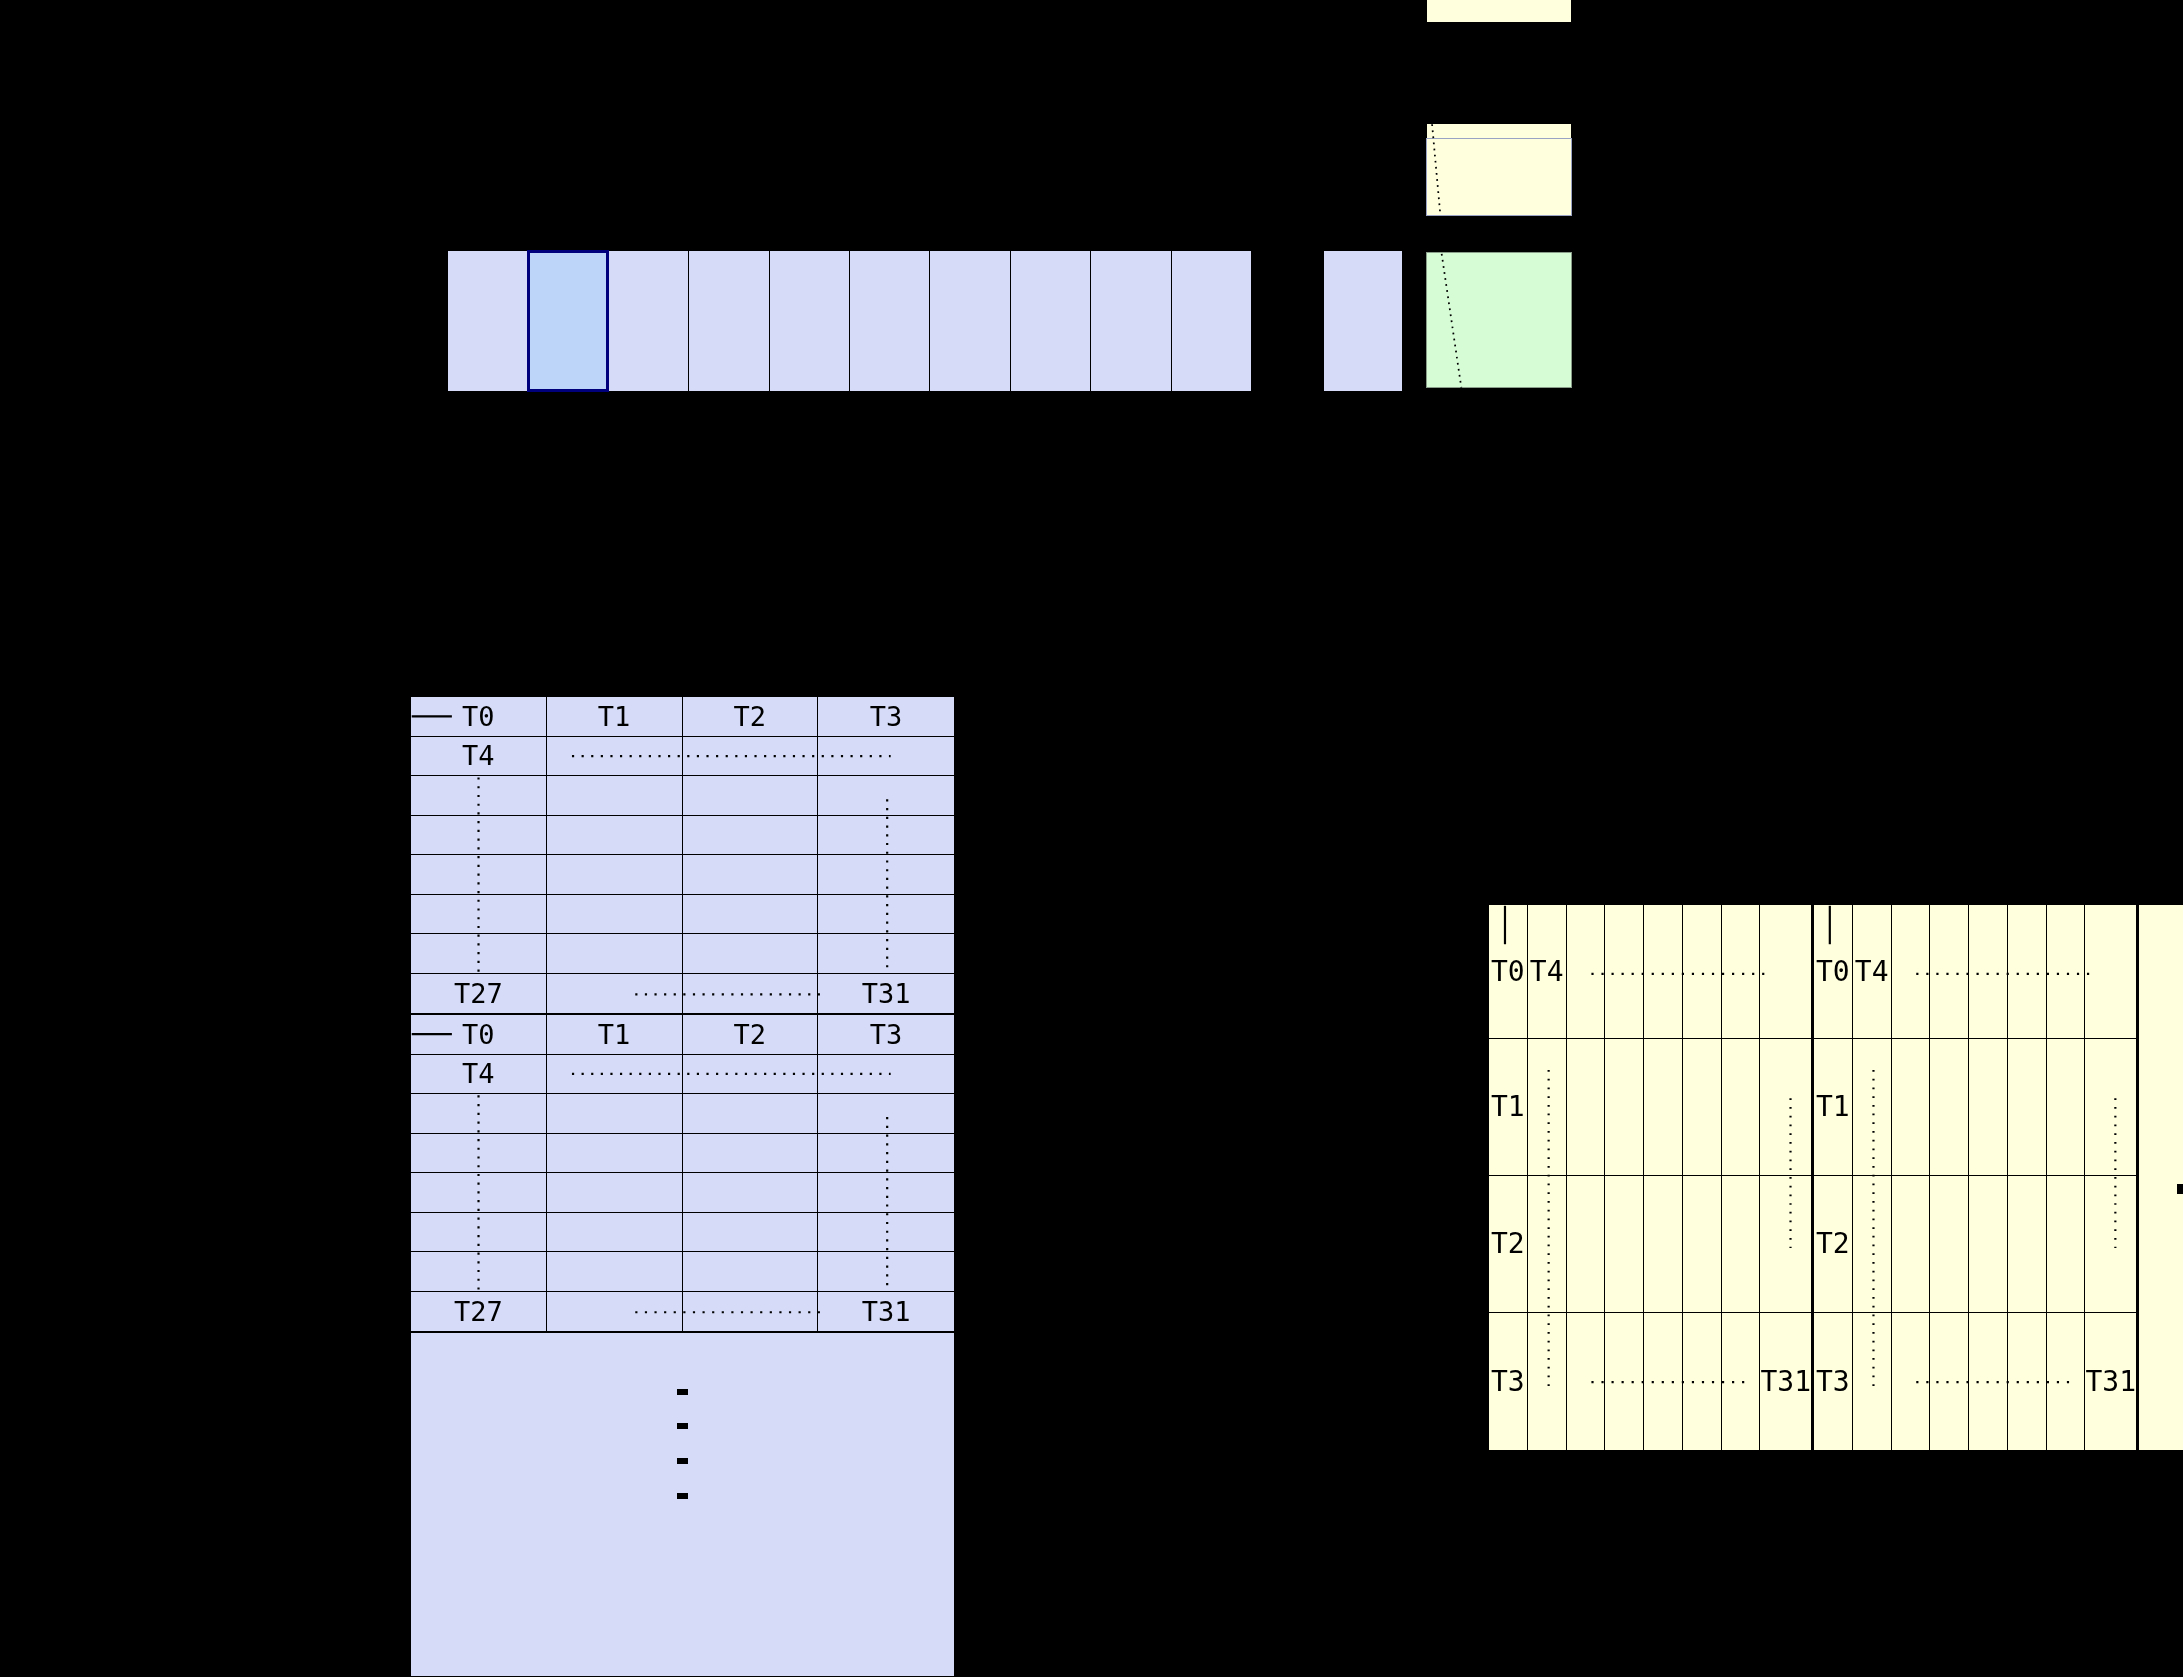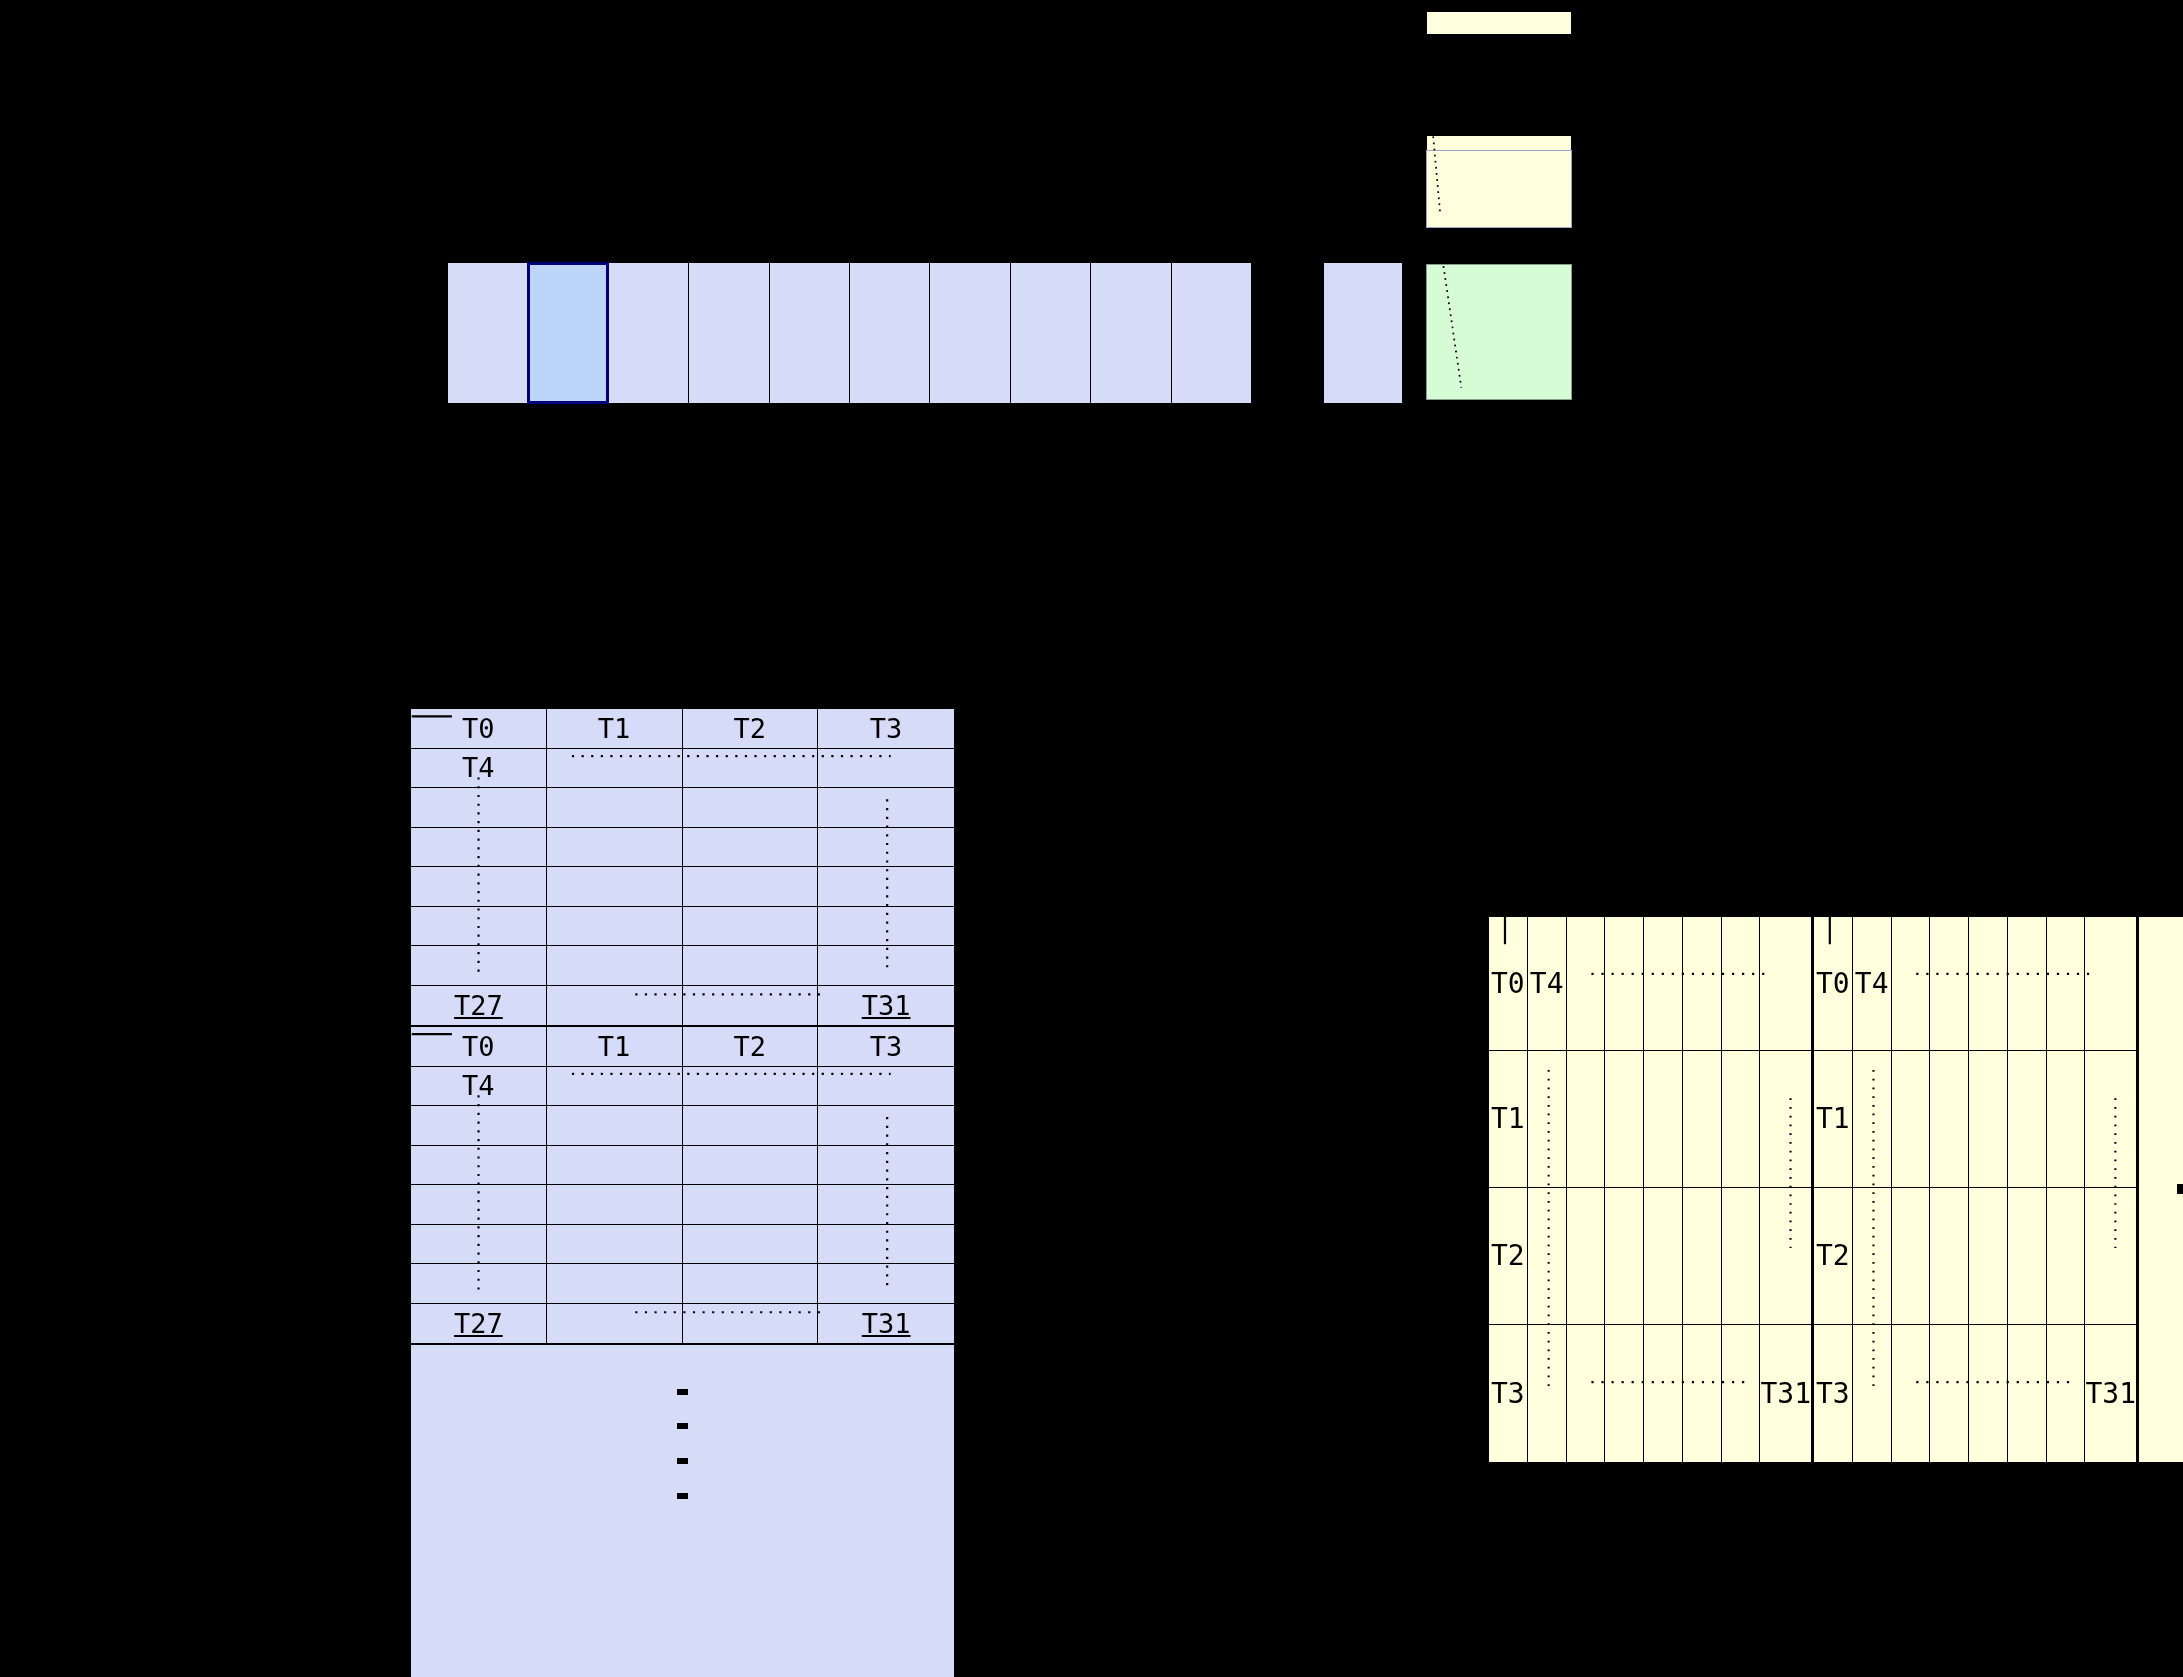--- a/index.html
+++ b/index.html
@@ -14,21 +14,21 @@
   }
   html,body{
     margin:0;padding:0;
     width:2469px;height:1678px;
     background:#000;
     overflow:hidden;
     font-family:"DejaVu Sans Mono","Liberation Mono",monospace;
     color:var(--ink);
   }
   #stage{position:absolute;left:0;top:0;width:2469px;height:1678px;background:#000;}
-  .abs{position:absolute;box-sizing:border-box;margin-top:12px;}
+  .abs{position:absolute;box-sizing:border-box;}
 
   
   .block-row{left:447px;top:250px;width:805px;height:142px;
     background:var(--lav);border:1.3px solid var(--ink);display:flex;}
   .block-cell{flex:1 1 0;border-right:1.3px solid var(--ink);}
   .block-cell:last-child{border-right:none;}
   .block-cell.hl{position:relative;background:var(--lav-hl);}
   .block-cell.hl::after{content:"";position:absolute;inset:-1.3px;border:3.1px solid var(--navy);}
   .lone-block{left:1323px;top:250px;width:80px;height:142px;
     background:var(--lav);border:1.3px solid var(--ink);}
@@ -43,21 +43,21 @@
   .gbox{left:1426px;top:252px;width:146px;height:136px;background:var(--green);
     border:1.3px solid var(--green-border);}
 
   
   .lt-group{left:410px;width:545px;height:318px;background:var(--lav);
     border:1.3px solid var(--ink);display:grid;
     grid-template-columns:repeat(4,1fr);grid-template-rows:repeat(8,1fr);}
   .lt-group .c{border-right:1.3px solid var(--ink);border-bottom:1.3px solid var(--ink);
     display:flex;align-items:center;justify-content:center;font-size:27px;line-height:1;}
   .lt-group .c:nth-child(4n){border-right:none;}
-  .lt-group .c:nth-child(n+29){border-bottom:none;text-decoration:underline;}
+  .lt-group .c:nth-child(n+29){border-bottom:none;}
   .lt-block{left:410px;top:1332px;width:545px;height:345px;background:var(--lav);
     border:1.3px solid var(--ink);}
   .vdash{position:absolute;width:11.4px;height:5.7px;background:var(--ink);}
 
   
   .rt{left:1488px;top:904px;width:981px;height:547px;background:var(--yellow);
     border:1.7px solid var(--ink);border-right:none;}
   .rt-sub{position:absolute;top:0;bottom:0;width:325px;display:grid;box-sizing:border-box;
     grid-template-columns:repeat(8,1fr);grid-template-rows:134px 137px 137px 1fr;
     border-right:3.5px solid var(--ink);}

